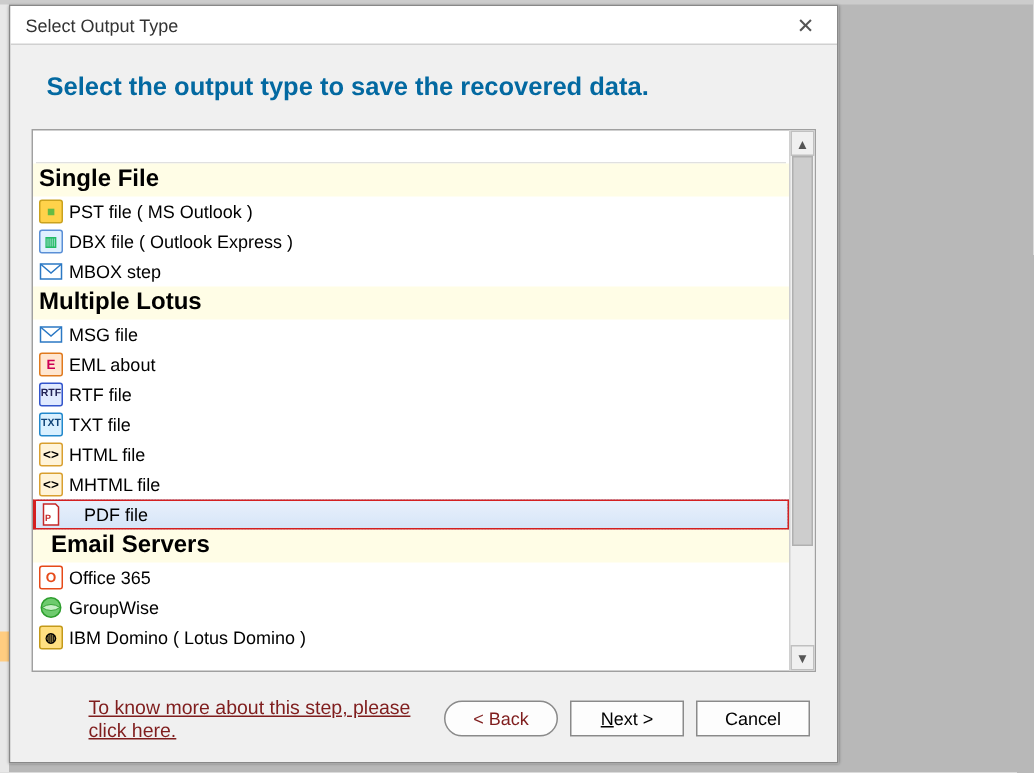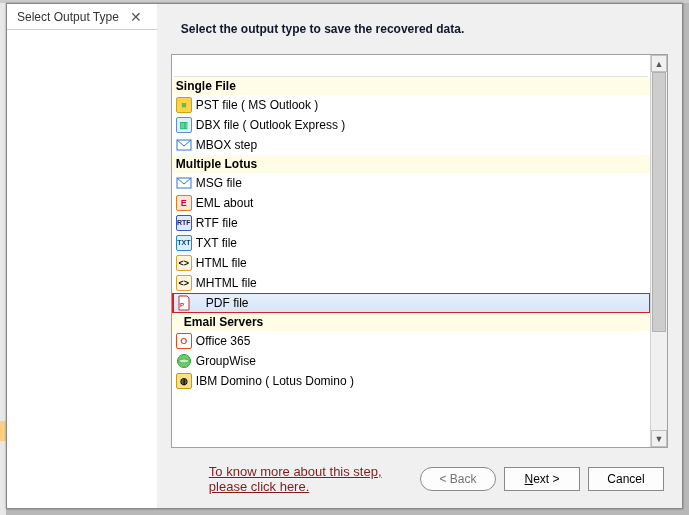--- a/index.html
+++ b/index.html
@@ -10,27 +10,27 @@
     background: #b8b8b8;
     width: 689px;
     height: 515px;
     overflow: hidden;
     position: relative;
   }
   .window {
     position: absolute;
     left: 6px;
     top: 3px;
-    width: 677px;
+    width: 553px;
     height: 506px;
     background: #fff;
     border: 1px solid #888;
     box-shadow: 0 0 2px rgba(0,0,0,0.4);
     display: flex;
-    flex-direction: row;
+    flex-direction: column;
   }
   .titlebar {
     height: 26px;
     background: #fff;
     border-bottom: 1px solid #d0d0d0;
     display: flex;
     align-items: center;
     padding: 0 4px 0 10px;
     font-size: 12px;
     color: #333;
@@ -49,22 +49,22 @@
   .content {
     flex: 1;
     padding: 0 14px 10px 14px;
     background: #f0f0f0;
     display: flex;
     flex-direction: column;
   }
   .instruction {
     padding: 18px 6px 18px 10px;
     font-weight: bold;
-    color: #0f172a;
-    font-size: 12px;
+    color: #0369a1;
+    font-size: 17px;
   }
   .list-frame {
     flex: 1;
     background: #fff;
     border: 1px solid #a0a0a0;
     position: relative;
     display: flex;
     flex-direction: row;
   }
   .list-body {
@@ -74,21 +74,21 @@
   }
   .filter-bar {
     height: 20px;
     border-bottom: 1px solid #e0e0e0;
     background: #fff;
     margin: 2px 2px 0 2px;
   }
   .group-header {
     background: #fffde6;
     font-weight: bold;
-    font-size: 12px;
+    font-size: 16px;
     padding: 2px 4px;
     color: #000;
   }
   .group-header.indent { padding-left: 12px; }
   .row {
     display: flex;
     align-items: center;
     padding: 1px 4px;
     height: 20px;
     font-size: 12px;
@@ -163,21 +163,21 @@
   .btn {
     min-width: 76px;
     height: 24px;
     background: #fdfdfd;
     border: 1px solid #8a8a8a;
     margin-left: 8px;
     font-size: 12px;
     cursor: pointer;
     padding: 0 10px;
   }
-  .btn:disabled { color: #737373; cursor: default; border-radius: 12px; }
+  .btn:disabled { color: #7f1d1d; cursor: default; border-radius: 12px; }
 
   
   .ic { width:16px; height:16px; border:1px solid #888; border-radius:2px; font-size:9px; line-height:14px; text-align:center; font-weight:bold; font-family: Arial; }
   .ic-pst { background:#ffd24a; border-color:#caa21e; color:#6b4; }
   .ic-dbx { background:#dff0ff; border-color:#5a8fd6; color:#2b6; }
   .ic-eml { background:#ffe6d0; border-color:#e07a1e; color:#c05; }
   .ic-txt { background:#d9f0ff; border-color:#2288cc; color:#147; font-size:7px; }
   .ic-rtf { background:#e0eaff; border-color:#3355cc; color:#225; font-size:7px; }
   .ic-html{ background:#fff4d9; border-color:#d9a030; }
   .ic-mhtml{background:#fff4d9; border-color:#d9a030; }

